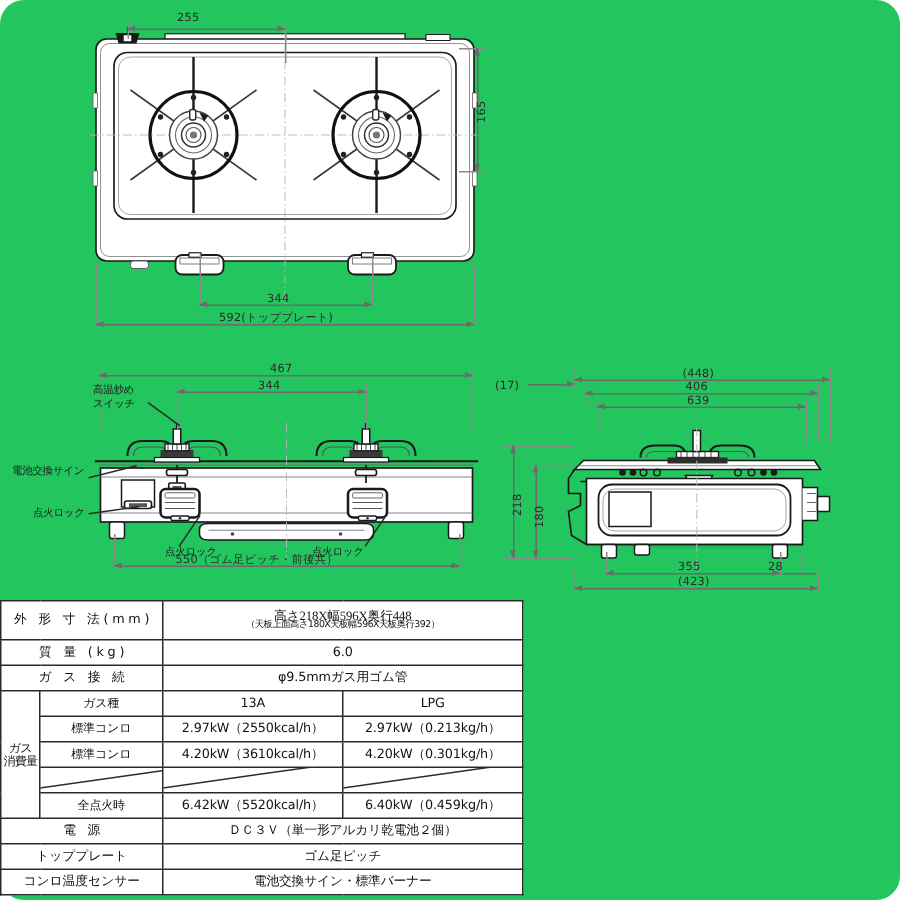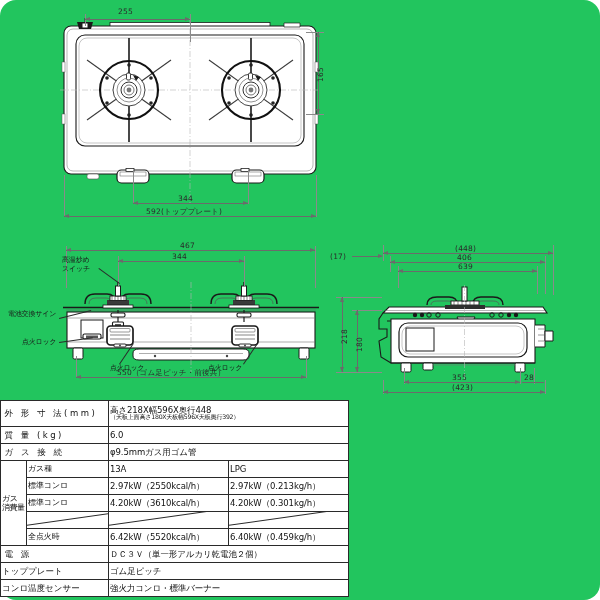--- a/index.html
+++ b/index.html
@@ -71,20 +71,21 @@
     top: 400px;
     width: 349px;
     border-collapse: collapse;
     table-layout: fixed;
     background: #fff;
   }
   #spec-table td {
     border: 1px solid #2a2a2a;
     font-size: 8.5px;
     color: #111;
+    text-align: center;
     vertical-align: middle;
     padding: 0 1px;
     height: 17px;
     line-height: 1.05;
     letter-spacing: -0.1px;
     overflow: hidden;
     white-space: nowrap;
   }
   #spec-table td.lbl {
     letter-spacing: 2.5px;
@@ -94,21 +95,21 @@
     letter-spacing: 0px;
     text-indent: 0;
   }
   #spec-table td.sub { font-size: 8px; }
   #spec-table td .small {
     display: block;
     font-size: 6.2px;
     letter-spacing: -0.3px;
     margin-top: -1px;
   }
-  #spec-table td .big { display: block; }
+  #spec-table td .big { display: block; font-family: Liberation Serif, serif; }
   #spec-table td.vlabel {
     font-size: 8px;
     line-height: 1.15;
     letter-spacing: -0.5px;
     width: 26px;
   }
   td.strike {
     position: relative;
     padding: 0;
   }
@@ -477,21 +478,21 @@
 
   <div class="ext vline" style="left:404px; top:368px; width:1px; height:16px;"></div>
   <div class="ext vline" style="left:520px; top:368px; width:1px; height:16px;"></div>
   <div class="dimline" style="left:404px; top:382px; width:116px;"></div>
   <div class="arrow l" style="left:404px; top:379.8px;"></div>
   <div class="arrow r" style="left:515px; top:379.8px;"></div>
   <div class="dimtext" style="left:452px; top:373px;">355</div>
 
   <div class="ext vline" style="left:534px; top:368px; width:1px; height:16px;"></div>
   <div class="dimline" style="left:522px; top:382px; width:22px;"></div>
-  <div class="dimtext" style="left:524px; top:373px;">28</div>
+  <div class="dimtext" style="left:512px; top:373px;">28</div>
 
   <div class="ext vline" style="left:383px; top:380px; width:1px; height:14px;"></div>
   <div class="ext vline" style="left:545px; top:380px; width:1px; height:14px;"></div>
   <div class="dimline" style="left:383px; top:392px; width:162px;"></div>
   <div class="arrow l" style="left:383px; top:389.8px;"></div>
   <div class="arrow r" style="left:540px; top:389.8px;"></div>
   <div class="dimtext" style="left:452px; top:383px;">(423)</div>
 
   <table id="spec-table">
     <colgroup>
@@ -554,18 +555,18 @@
       <tr>
         <td class="lbl" colspan="2">電       源</td>
         <td colspan="2">ＤＣ３Ｖ（単一形アルカリ乾電池２個）</td>
       </tr>
       <tr>
         <td class="lbl-tight" colspan="2">トッププレート</td>
         <td colspan="2">ゴム足ピッチ</td>
       </tr>
       <tr>
         <td class="lbl-tight" colspan="2">コンロ温度センサー</td>
-        <td colspan="2">強火力コンロ・標準バーナー</td>
+        <td colspan="2">電池交換サイン・標準バーナー</td>
       </tr>
     </tbody>
   </table>
 
 </div>
 
 </body></html>

